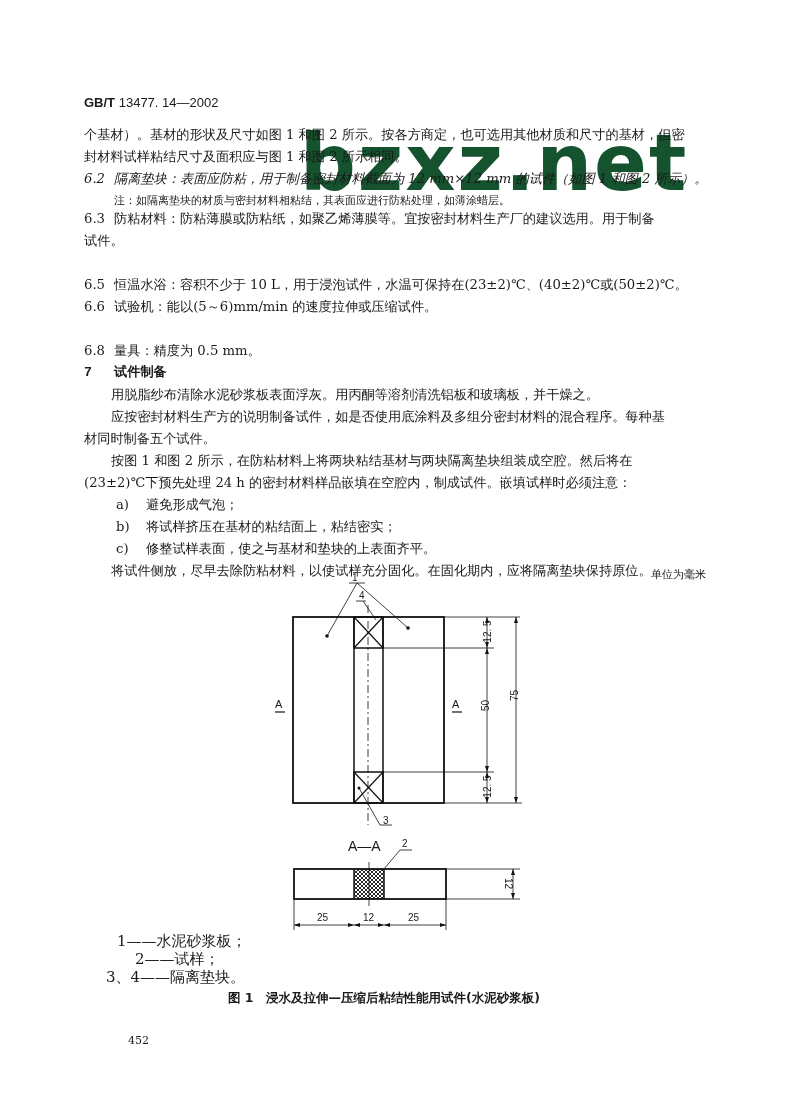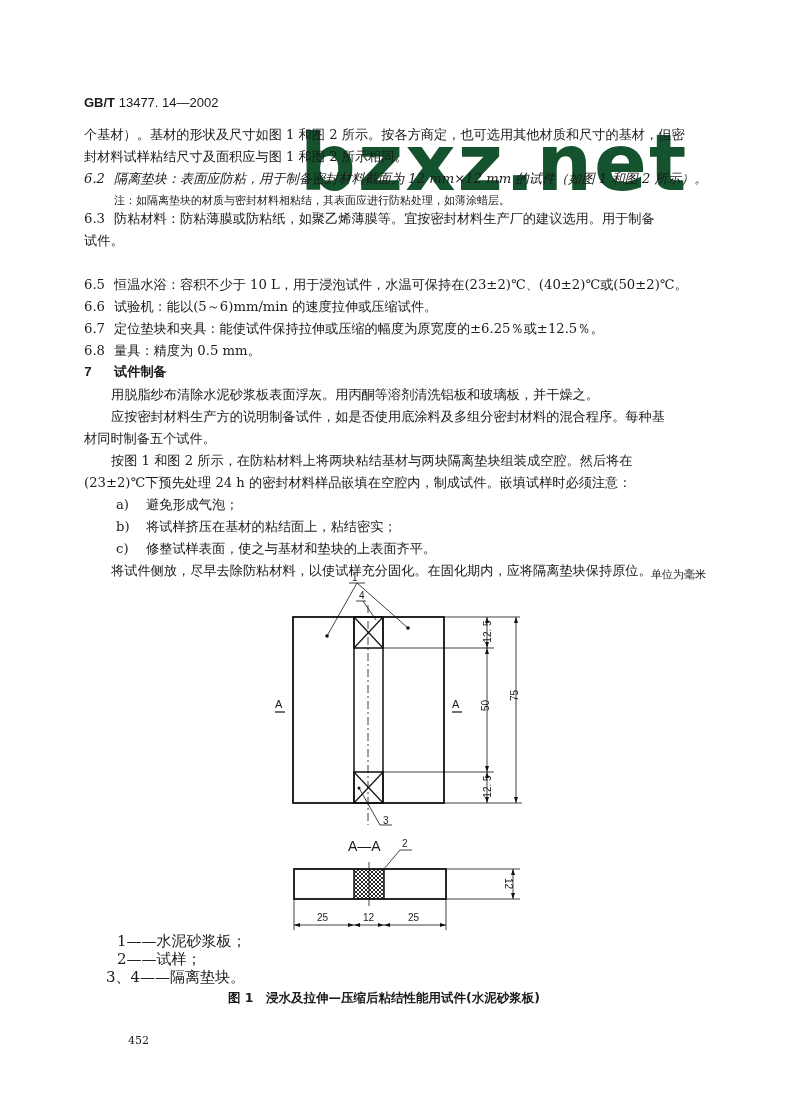--- a/index.html
+++ b/index.html
@@ -46,23 +46,20 @@
   <div class="line" style="left:84px;top:210px;">
     <span class="num">6.3</span><span>防粘材料：防粘薄膜或防粘纸，如聚乙烯薄膜等。宜按密封材料生产厂的建议选用。用于制备</span>
   </div>
   <div class="line" style="left:84px;top:232px;">试件。</div>
 
   <div class="line" style="left:84px;top:276px;">
     <span class="num">6.5</span><span>恒温水浴：容积不少于 10 L，用于浸泡试件，水温可保持在(23±2)℃、(40±2)℃或(50±2)℃。</span>
   </div>
   <div class="line" style="left:84px;top:298px;">
     <span class="num">6.6</span><span>试验机：能以(5～6)mm/min 的速度拉伸或压缩试件。</span>
-  </div>
-  <div class="line" style="left:84px;top:320px;">
-    <span class="num">6.7</span><span>定位垫块和夹具：能使试件保持拉伸或压缩的幅度为原宽度的±6.25％或±12.5％。</span>
   </div>
   <div class="line" style="left:84px;top:342px;">
     <span class="num">6.8</span><span>量具：精度为 0.5 mm。</span>
   </div>
 
   <div class="line heading" style="left:84px;top:364px;font-family:Liberation Mono, monospace;">
     <span class="num">7</span><span>试件制备</span>
   </div>
 
   <div class="line" style="left:111px;top:408px;">应按密封材料生产方的说明制备试件，如是否使用底涂料及多组分密封材料的混合程序。每种基</div>
@@ -179,21 +176,21 @@
   <div class="lbl" style="left:509px;top:690px;transform:rotate(-90deg);">75</div>
   <div class="lbl" style="left:348px;top:838px;font-size:14px;">A—A</div>
   <div class="lbl" style="left:317px;top:912px;">25</div>
   <div class="lbl" style="left:363px;top:912px;">12</div>
   <div class="lbl" style="left:408px;top:912px;">25</div>
   <div class="lbl" style="left:503px;top:878px;transform:rotate(90deg);">12</div>
 
   <div class="legend" style="left:117px;top:932px;">
     <span>1</span><span>——</span><span>水泥砂浆板；</span>
   </div>
-  <div class="legend" style="left:117px;top:950px;">
+  <div class="legend" style="left:135px;top:950px;">
     <span>2</span><span>——</span><span>试样；</span>
   </div>
   <div class="legend" style="left:106px;top:968px;">
     <span>3、4</span><span>——</span><span>隔离垫块。</span>
   </div>
 
   <div class="caption">图 1　浸水及拉伸—压缩后粘结性能用试件(水泥砂浆板)</div>
 
   <div class="pageno">452</div>
 </div>

